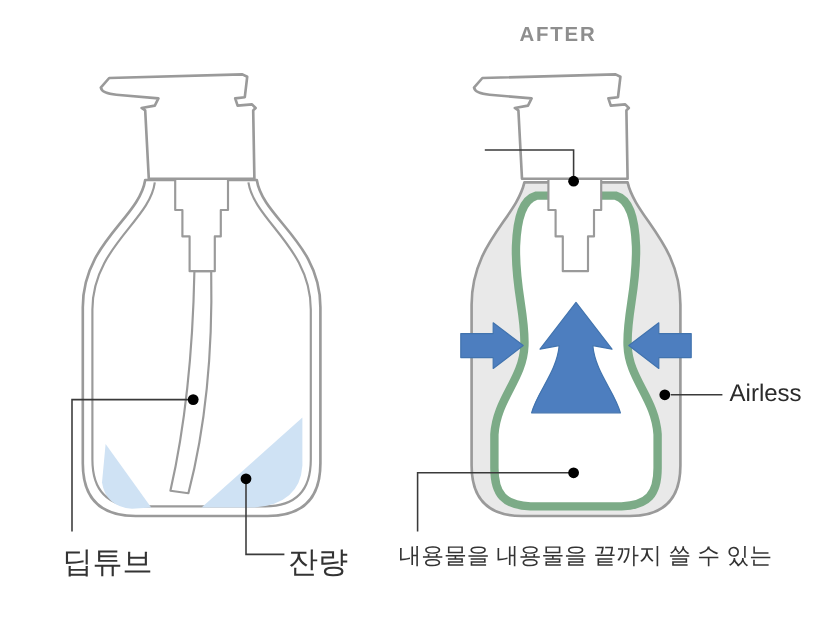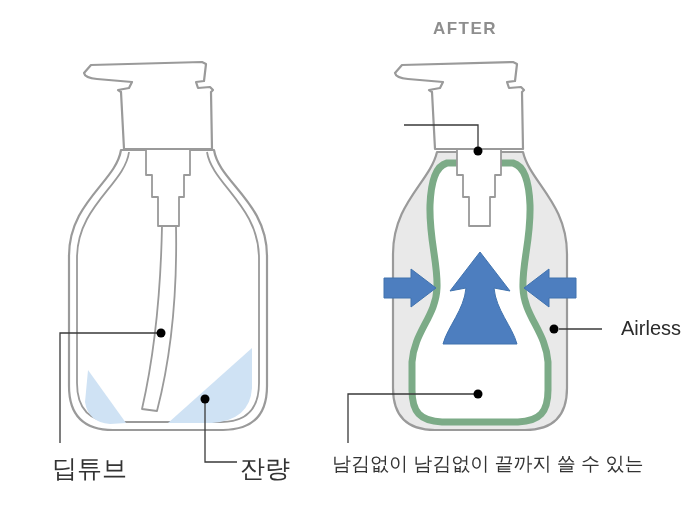--- a/index.html
+++ b/index.html
@@ -22,21 +22,21 @@
     position:absolute;top:19px;width:200px;text-align:center;
     font-size:17px;font-weight:700;letter-spacing:1.5px;color:var(--c-title);
   }
   .title-before{left:68px;}
   .title-after{left:365px;}
 
   .en-label{
     position:absolute;font-size:20px;color:#2b2b2b;font-weight:500;
   }
   .lbl-airless-pump{left:265px;top:112px;width:133px;text-align:right;}
-  .lbl-airless{left:608px;top:317px;margin-left:13px;}
+  .lbl-airless{left:608px;top:317px;}
 
   .ko-label{
     position:absolute;font-size:25px;color:var(--c-text);
   }
   .lbl-diptube{left:52px;top:452px;}
   .lbl-residue{left:240px;top:452px;}
   .caption{
     position:absolute;left:332px;top:451px;font-size:19px;color:var(--c-text);
     line-height:25px;white-space:nowrap;
   }
@@ -124,15 +124,15 @@
   </svg>
 
   <div class="title title-after">AFTER</div>
 
   <div class="en-label lbl-airless">Airless</div>
 
   <div class="ko-label lbl-diptube">딥튜브</div>
   <div class="ko-label lbl-residue">잔량</div>
 
   <div class="caption">
-    <div>남김없이 남김없이 끝까지 쓸 수 있는</div>
+    <div>내용물을 내용물을 끝까지 쓸 수 있는</div>
   </div>
 </div>
 
 </body></html>

